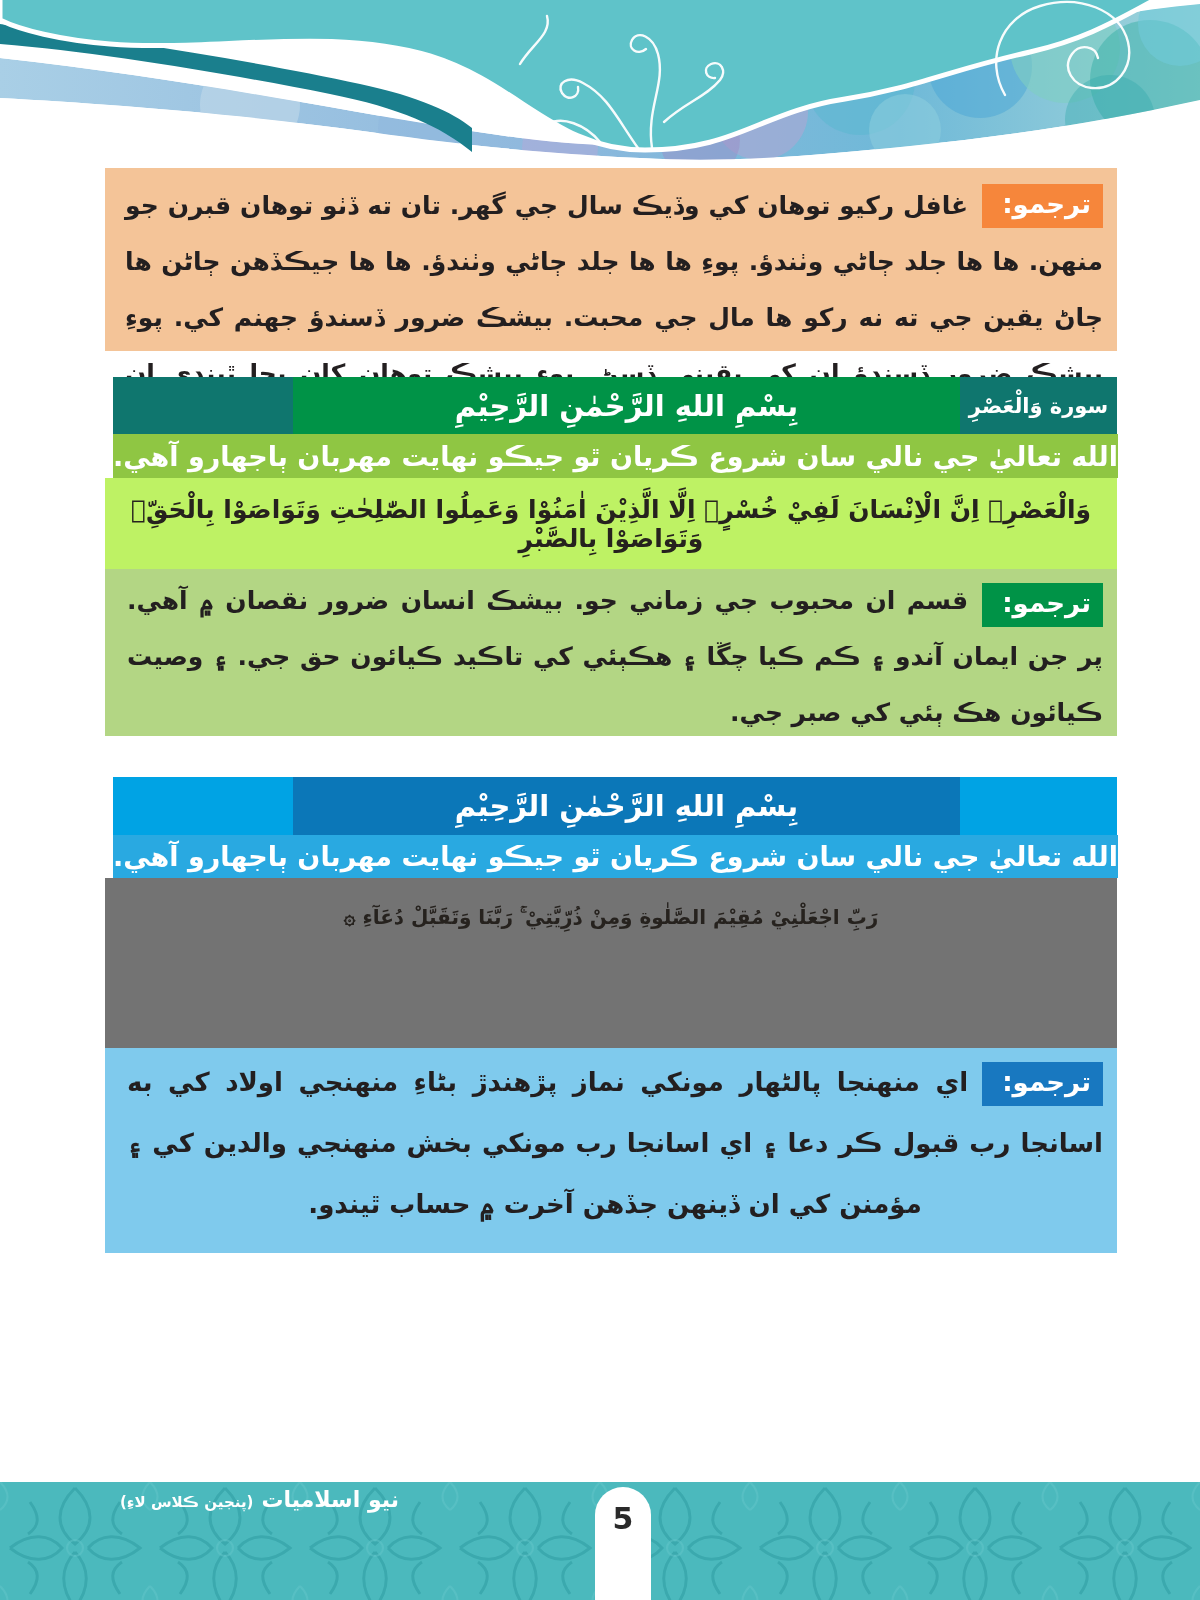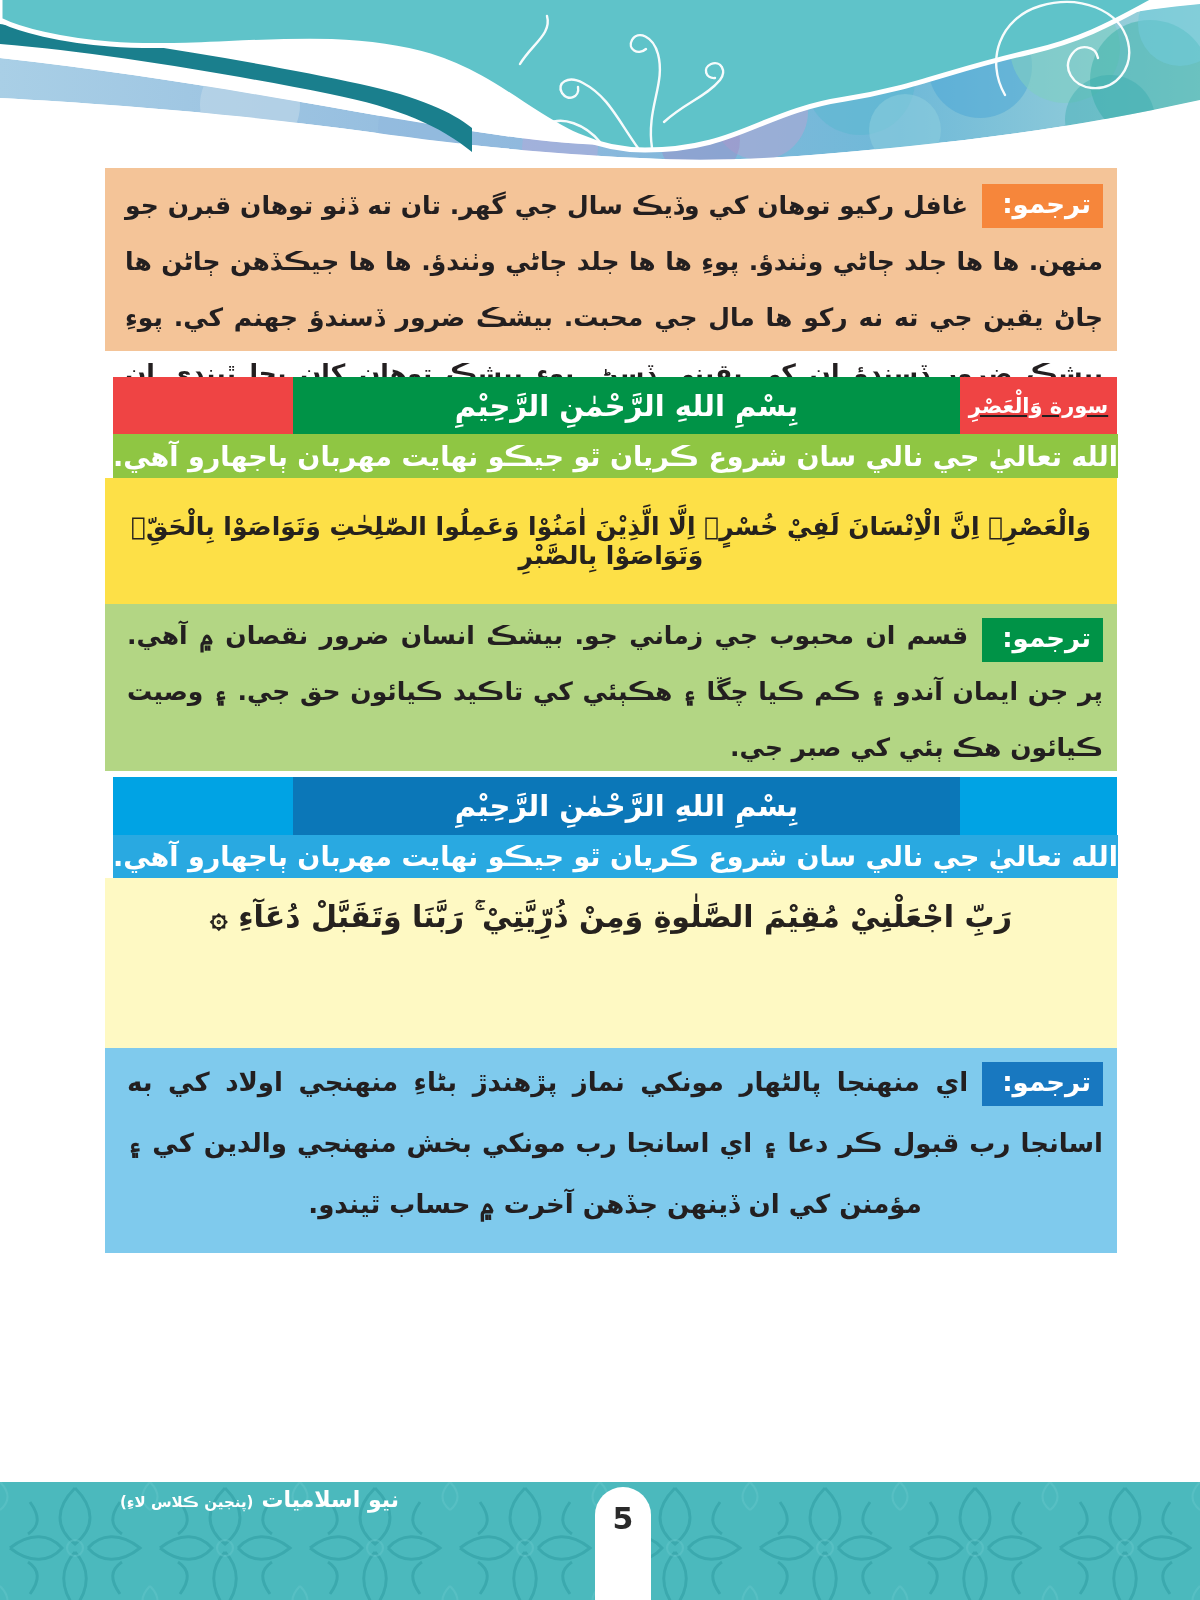--- a/index.html
+++ b/index.html
@@ -45,50 +45,50 @@
   .c-left  { width:180px; }
   .c-mid   { flex:1; }
   .c-right { width:157px; }
   .bismillah { color:#ffffff; font-size:29px; font-weight:bold; direction:rtl; white-space:nowrap; }
   .surah-title { color:#ffffff; font-size:21px; font-weight:bold; direction:rtl; white-space:nowrap; }
   .strip-text { color:#ffffff; font-size:27px; font-weight:bold; direction:rtl; white-space:nowrap; }
 
   
   .sec-green { top:377px; }
   .g-hdr  { height:57px; }
-  .g-lr   { background:#ef4444;text-decoration:underline; }
+  .g-lr   { background:#0f766e; }
   .g-mid  { background:#009347; }
   .g-strip{ height:44px; }
   .g-strip-side { background:#e9efd3; }
   .g-strip-mid  { background:#8fc643; }
   .g-verse {
-    height:126px; background:#fde047;
+    height:91px; background:#bef264;
     display:flex; align-items:center; justify-content:center;
     direction:rtl; font-size:25px; font-weight:bold; color:#26221e;
     padding:0 16px; text-align:center;
   }
   .g-trans { height:167px; background:#b3d684; }
   .trans-para {
     direction:rtl; text-align:justify;
     padding:4px 14px 0 22px;
     font-size:25px; line-height:56px; font-weight:bold; color:#231f20;
   }
 
   
   .sec-blue { top:777px; }
   .b-hdr  { height:58px; }
   .b-lr   { background:#00a3e4; }
   .b-mid  { background:#0b77b8; }
   .b-strip{ height:43px; }
   .b-strip-side { background:#cbe7f8; }
   .b-strip-mid  { background:#29a9e1; }
   .b-verse {
-    height:170px; background:#fef9c3;
+    height:170px; background:#737373;
     display:flex; flex-direction:column; align-items:center; justify-content:space-between;
-    direction:rtl; font-size:30px; font-weight:bold; color:#26221e;
+    direction:rtl; font-size:20px; font-weight:bold; color:#26221e;
     padding:0 16px; text-align:center; line-height:78px;
   }
   .b-trans { height:205px; background:#7fcaed; }
   .b-trans .trans-para { font-size:26px; line-height:61px; text-align-last:center; }
 
   
   .footer-band { left:0; top:1482px; width:1200px; height:118px; background:#4bb9bd; }
   .footer-pattern { position:absolute; left:0; top:0; width:1200px; height:118px; display:block; }
   .page-tab {
     left:595px; top:1487px; width:56px; height:113px;

